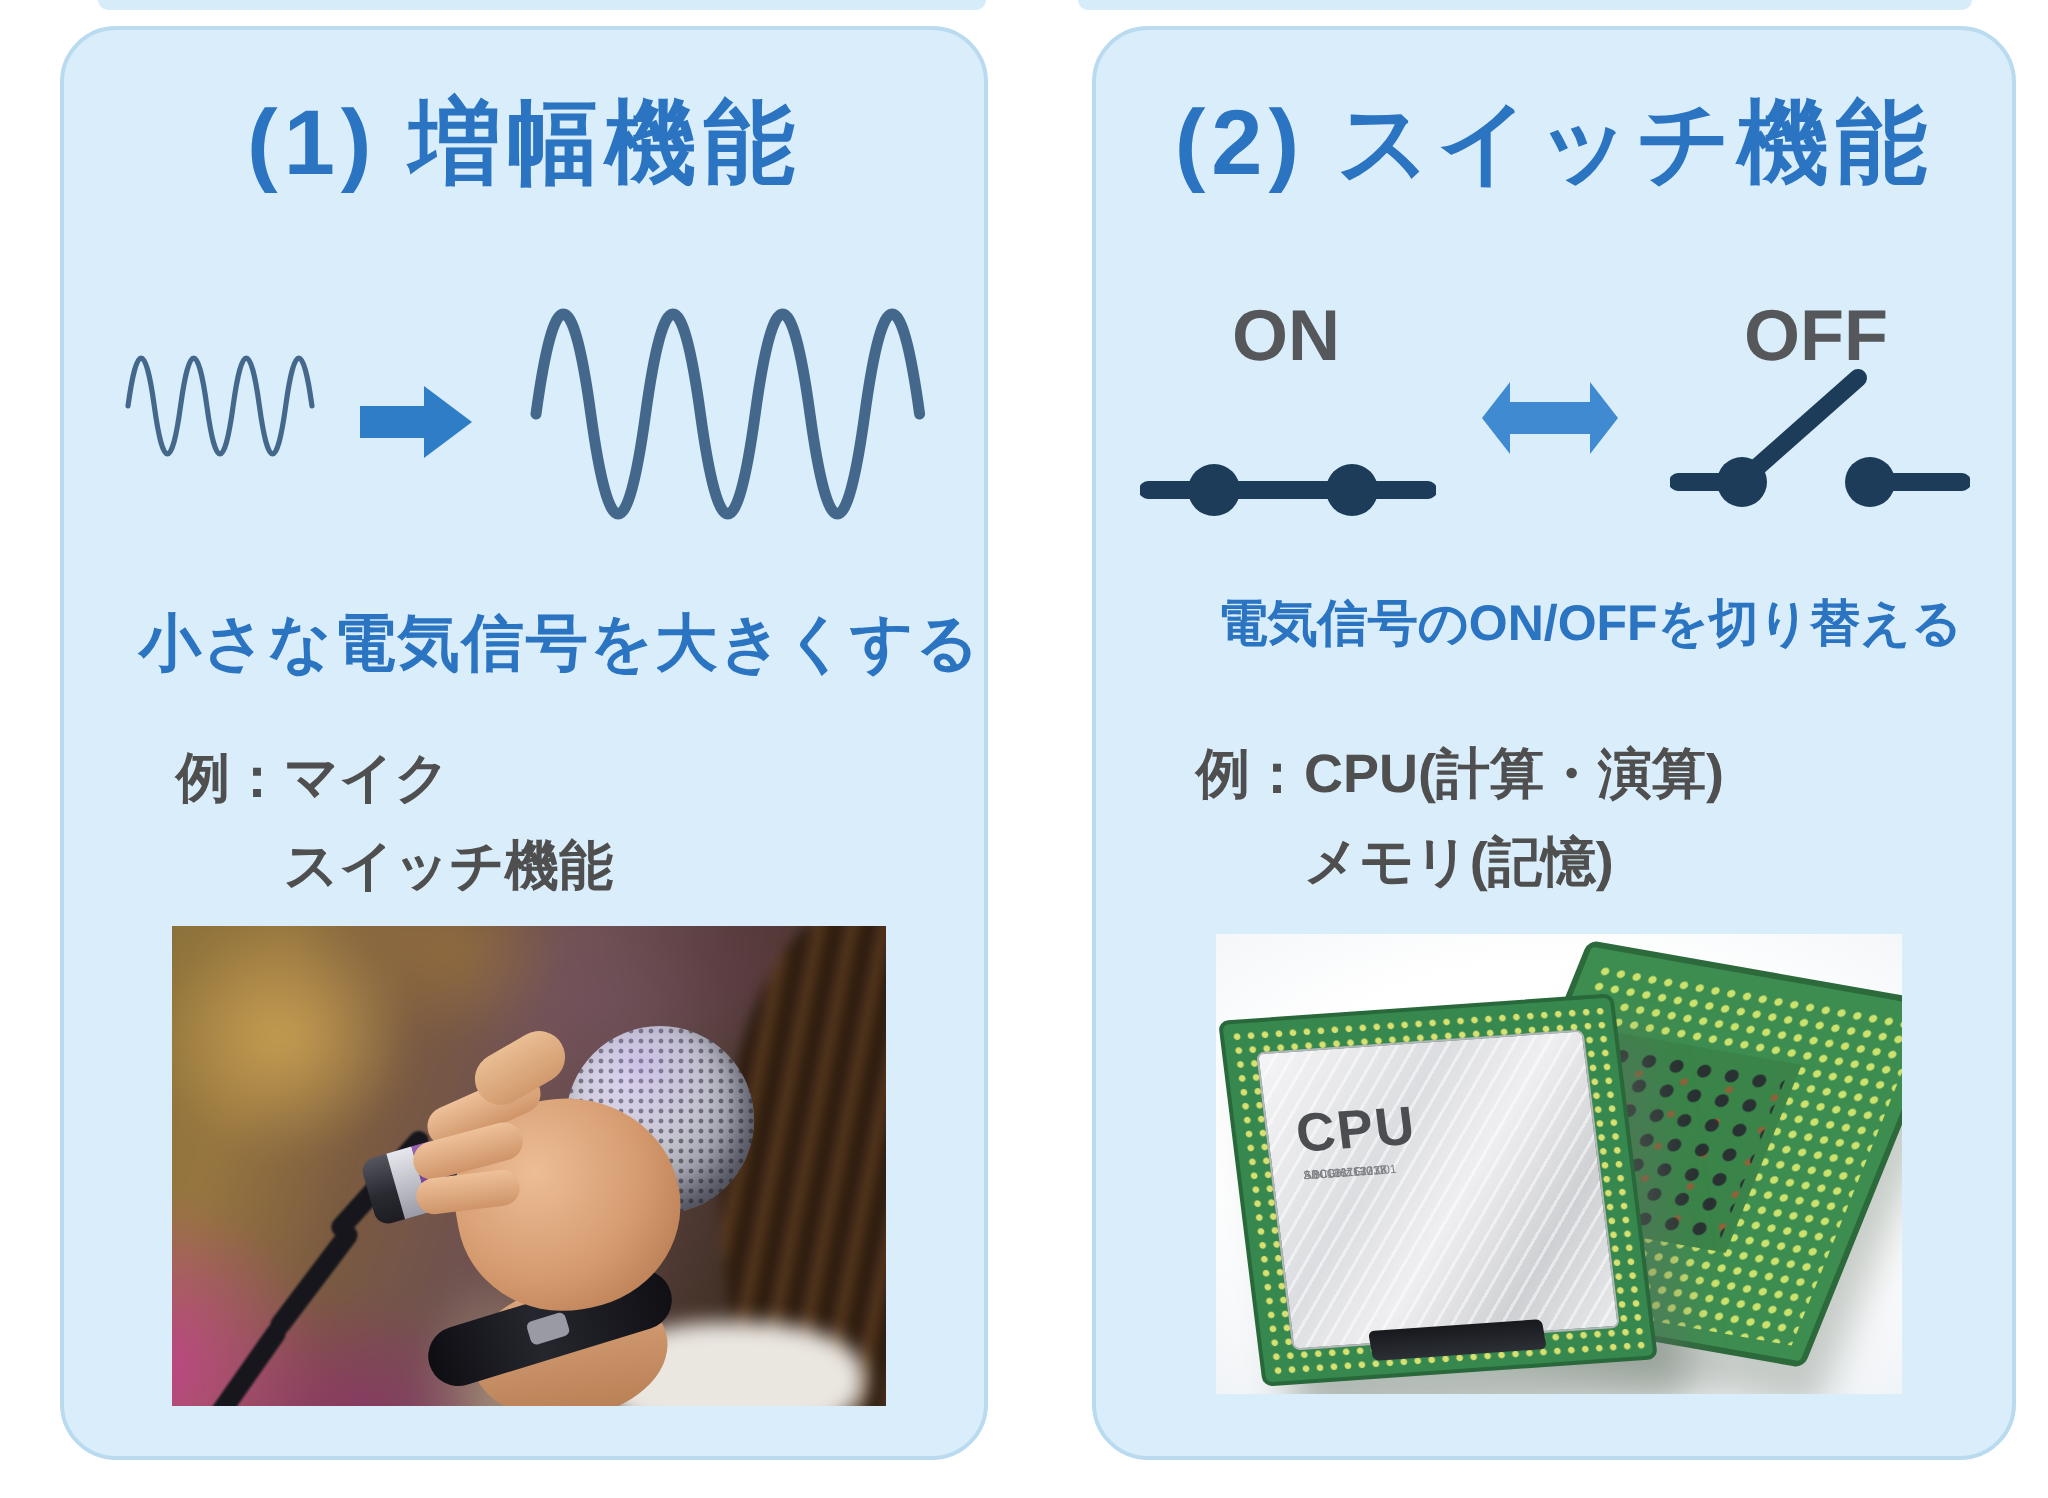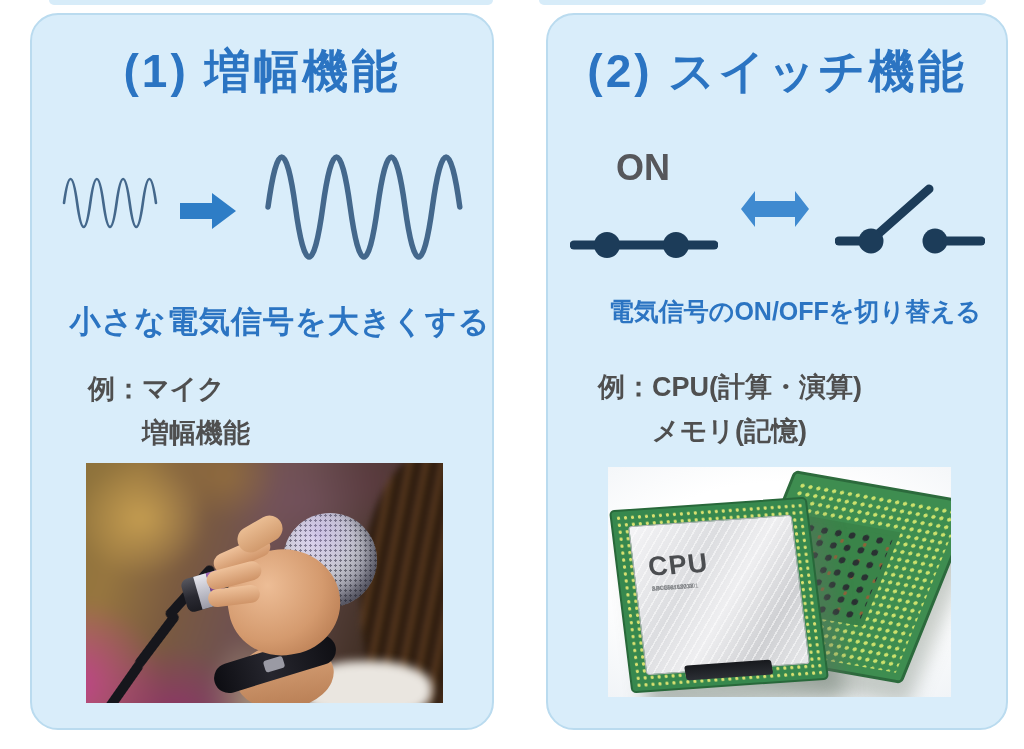--- a/index.html
+++ b/index.html
@@ -126,21 +126,21 @@
     <svg class="icon-abs" style="left:232px;top:136px;" width="200" height="112" viewBox="0 0 200 112">
       <path d="M4,56 q13.7,-100 27.4,0 q13.7,100 27.4,0 q13.7,-100 27.4,0 q13.7,100 27.4,0 q13.7,-100 27.4,0 q13.7,100 27.4,0 q13.7,-100 27.4,0" fill="none" stroke-width="5.5" stroke-linecap="round" stroke="#44688c"></path>
     </svg>
 
     <p class="statement p1-statement">小さな電気信号を大きくする</p>
 
     <div class="example p1-example">
       <span>例：</span>
       <div class="items">
         <div>マイク</div>
-        <div>増幅機能</div>
+        <div>スイッチ機能</div>
       </div>
     </div>
 
     <div class="photo mic-photo">
       <div class="mp-bg"></div>
       <div class="mp-hair"></div>
       <div class="mp-sleeve"></div>
       <div class="mp-cable cable1"></div>
       <div class="mp-cable cable2"></div>
       <div class="mp-cable cable3"></div>
@@ -158,20 +158,21 @@
       <div class="mp-finger finger2"></div>
       <div class="mp-finger finger3"></div>
       <div class="mp-thumb"></div>
     </div>
   </section>
 
   <section class="panel panel2">
     <h2 class="panel-title">(2) スイッチ機能</h2>
 
     <p class="onoff on-label">ON</p>
+    <p class="onoff off-label">OFF</p>
 
     <svg class="icon-abs" style="left:22px;top:206px;" width="148" height="44" viewBox="0 0 148 44">
       <line x1="4" y1="24" x2="144" y2="24" stroke-width="9" stroke-linecap="round" stroke="#1c3c59"></line>
       <circle cx="37" cy="24" r="13" fill="#1c3c59"></circle>
       <circle cx="106" cy="24" r="13" fill="#1c3c59"></circle>
     </svg>
 
     <svg class="icon-abs" style="left:191px;top:174px;" width="72" height="40" viewBox="0 0 72 40">
       <polygon points="16,12 56,12 56,2 70,20 56,38 56,28 16,28 16,38 2,20 16,2" fill="#3f8ad0"></polygon>
     </svg>

